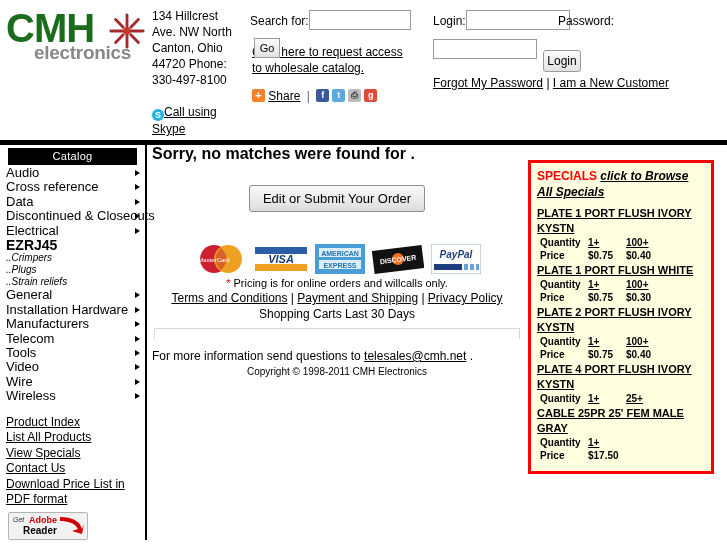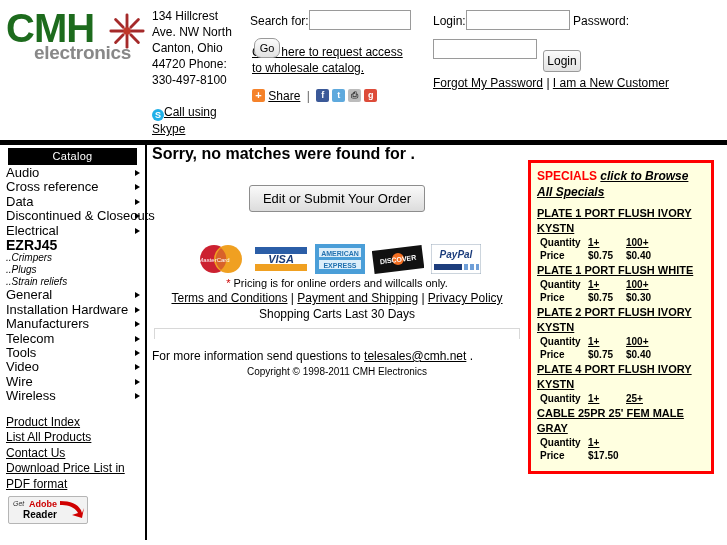--- a/index.html
+++ b/index.html
@@ -38,21 +38,21 @@
 
   .searchlbl{position:absolute;left:250px;top:14px;font-size:12px;}
   #search-input{
     position:absolute;left:309px;top:10px;width:96px;height:16px;
     border:1px solid #9a9a9a;background:#fff;font-size:12px;padding:1px 2px;
     font-family:"Liberation Sans",sans-serif;box-sizing:content-box;
   }
   #go-button{
     position:absolute;left:254px;top:38px;width:26px;height:20px;
     background:linear-gradient(#fbfbfb,#e2e2e2);border:1px solid #9a9a9a;
-    border-radius:7px;font-size:11px;font-family:"Liberation Sans",sans-serif;
+    border-radius:0;font-size:11px;font-family:"Liberation Sans",sans-serif;
     padding:0;cursor:pointer;z-index:5;
   }
   .wholesale{
     position:absolute;left:252px;top:44px;width:162px;line-height:16px;font-size:12px;
   }
   .sharebar{position:absolute;left:252px;top:88px;height:14px;}
   .sharebar span,.sharebar a{vertical-align:middle;}
   .sh-plus{
     display:inline-block;width:13px;height:13px;background:#f5822a;color:#fff;
     font-size:11px;font-weight:bold;line-height:12px;text-align:center;border-radius:2px;
@@ -62,21 +62,21 @@
     font-size:9px;font-weight:bold;color:#fff;text-align:center;line-height:13px;margin-right:3px;}
   .sh-fb{background:#3b5998;}
   .sh-tw{background:#5ea9dd;}
   .sh-pr{background:#bcbcbc;color:#333;}
   .sh-gg{background:#dd4b39;}
 
   .loginlbl{position:absolute;left:433px;top:14px;font-size:12px;}
   #login-input{position:absolute;left:466px;top:10px;width:98px;height:16px;
     border:1px solid #9a9a9a;background:#fff;font-size:12px;padding:1px 2px;
     font-family:"Liberation Sans",sans-serif;}
-  .pwdlbl{position:absolute;left:573px;top:14px;font-size:12px;}
+  .pwdlbl{position:absolute;left:558px;top:14px;font-size:12px;}
   #password-input{position:absolute;left:433px;top:39px;width:98px;height:16px;
     border:1px solid #9a9a9a;background:#fff;font-size:12px;padding:1px 2px;
     font-family:"Liberation Sans",sans-serif;}
   #login-button{position:absolute;left:543px;top:37px;width:38px;height:22px;
     background:linear-gradient(#fbfbfb,#e2e2e2);border:1px solid #9a9a9a;border-radius:3px;
     font-size:12px;font-family:"Liberation Sans",sans-serif;cursor:pointer;padding:0;margin-top:13px;}
   .acctlinks{position:absolute;left:433px;top:76px;font-size:12px;white-space:nowrap;}
 
   .hdr-rule{position:absolute;left:0;top:140px;width:727px;height:5px;background:#000;}
 
@@ -221,20 +221,21 @@
         <a href="#" class="nav-item"><span>Manufacturers</span><span class="arrow"></span></a>
         <a href="#" class="nav-item"><span>Telecom</span><span class="arrow"></span></a>
         <a href="#" class="nav-item"><span>Tools</span><span class="arrow"></span></a>
         <a href="#" class="nav-item"><span>Video</span><span class="arrow"></span></a>
         <a href="#" class="nav-item"><span>Wire</span><span class="arrow"></span></a>
         <a href="#" class="nav-item"><span>Wireless</span><span class="arrow"></span></a>
       </div>
     <div class="side-links" id="side-links">
         <a href="#">Product Index</a>
         <a href="#">List All Products</a>
+        <a href="#">View Specials</a>
         <a href="#">Contact Us</a>
         <a href="#">Download Price List in PDF format</a>
       </div>
 
     <div class="adobe-badge">
       <span class="g">Get</span>
       <span class="a">Adobe</span>
       <span class="r">Reader</span>
       <svg class="arrowimg" viewBox="0 0 26 21">
         <path d="M2 2 C14 2 22 6 24 14 L26 9 L24 19 L14 16 L20 14 C17 8 10 6 2 6 Z" fill="#d00000"></path>

